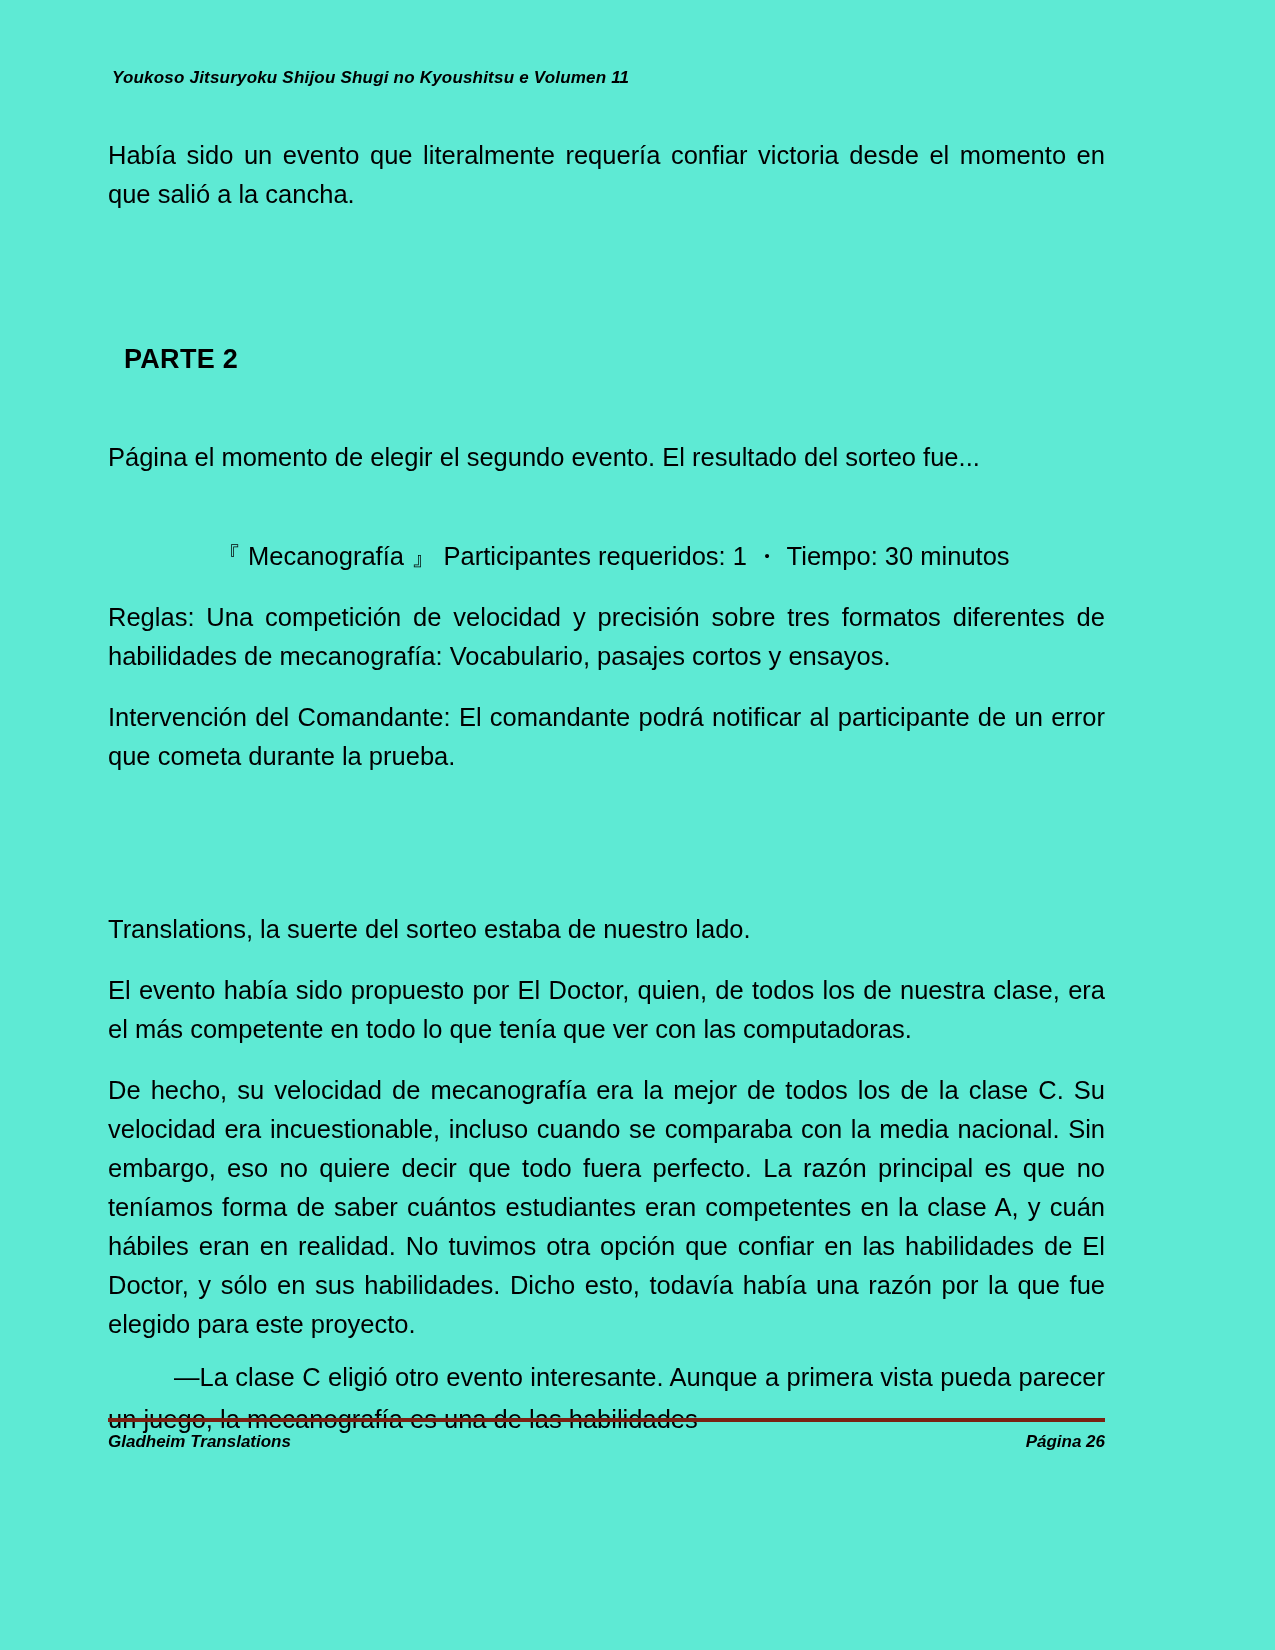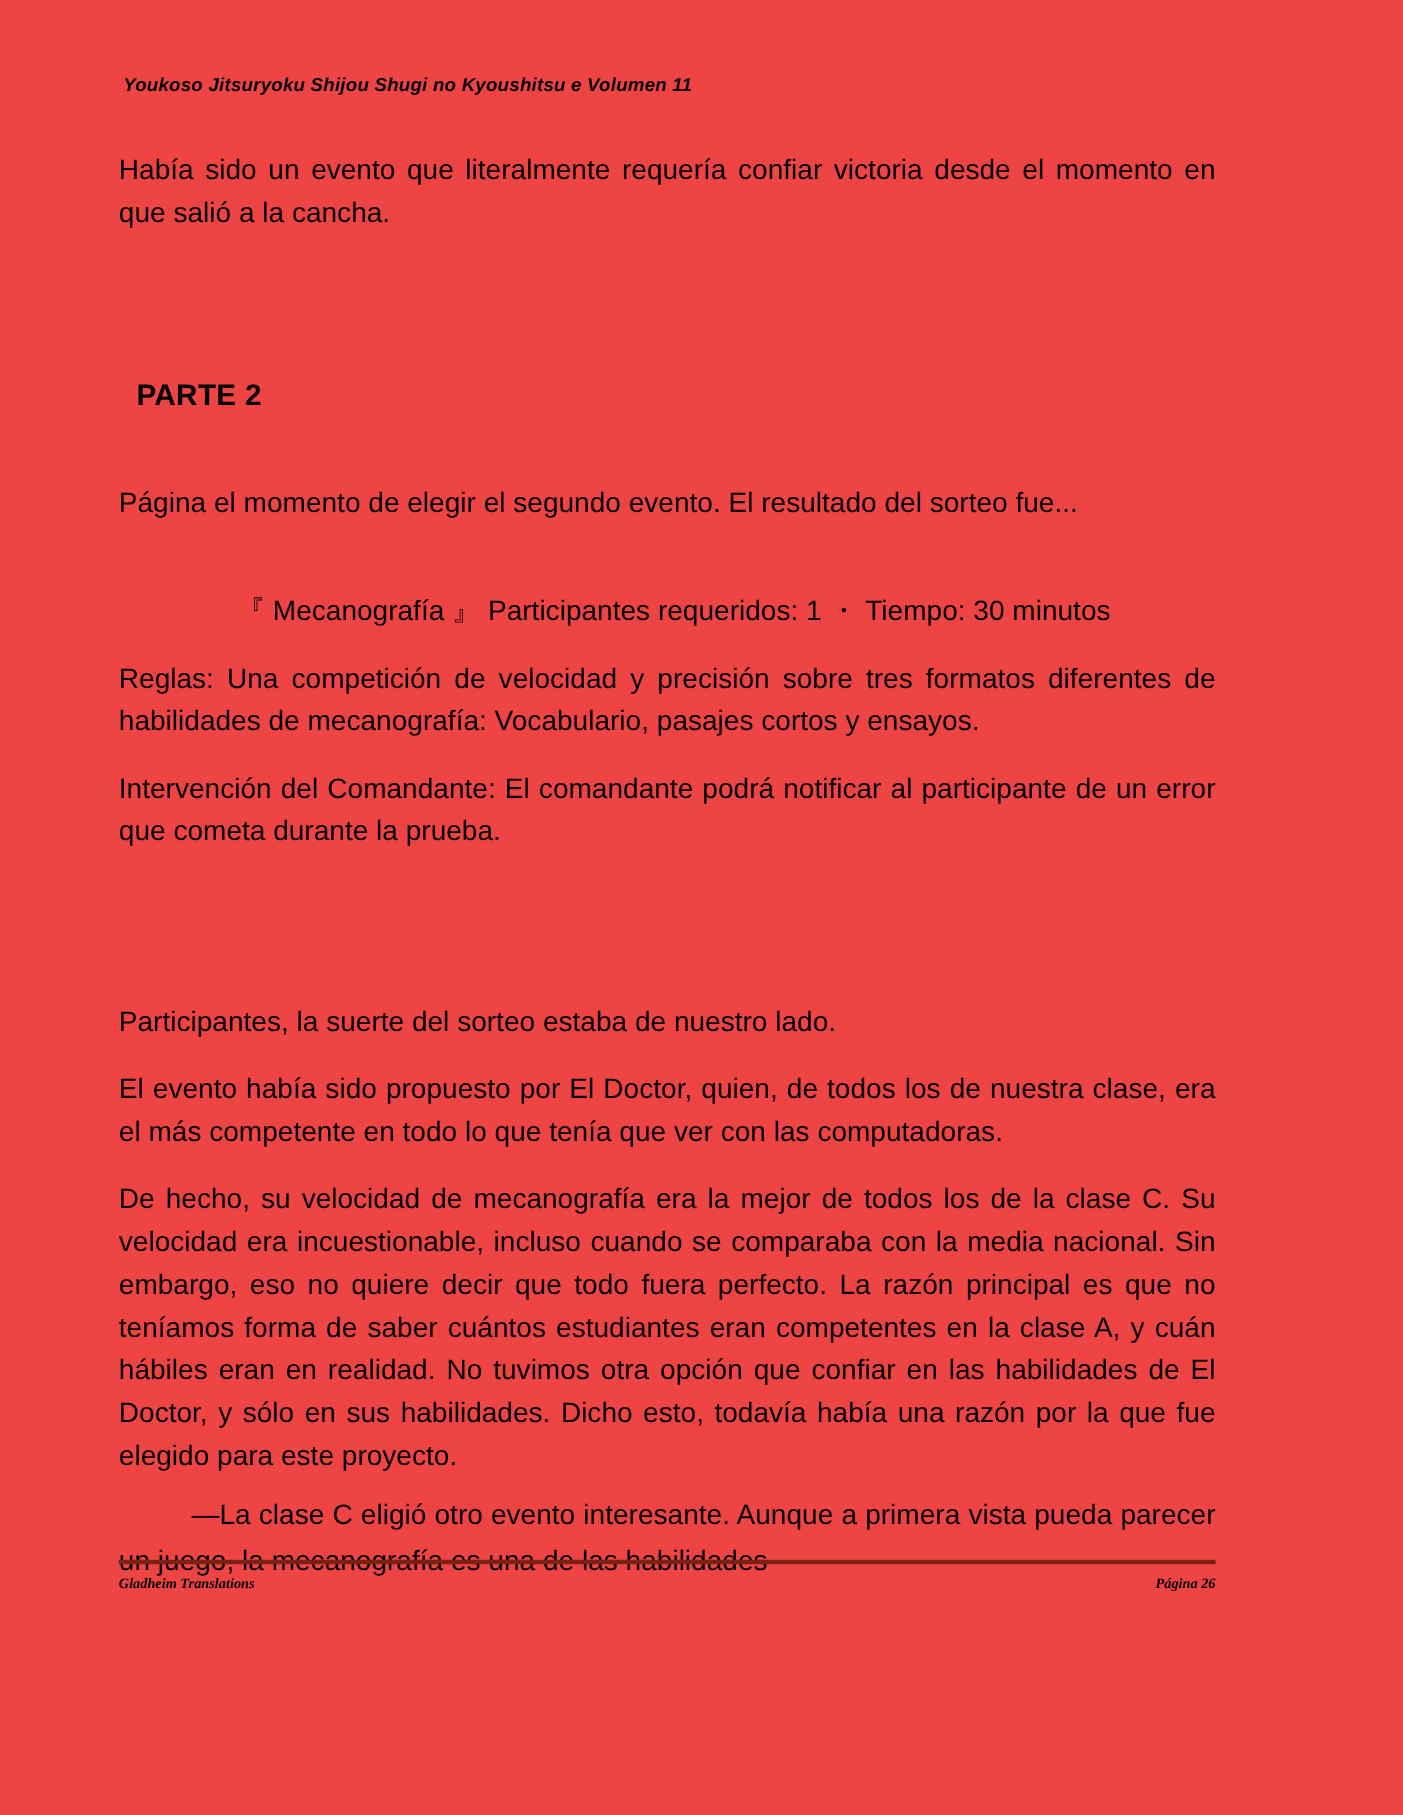--- a/index.html
+++ b/index.html
@@ -9,21 +9,21 @@
     background: #ffffff;
   }
   body {
     font-family: "Liberation Sans", sans-serif;
     color: #000000;
   }
   .page {
     position: relative;
     width: 1275px;
     height: 1650px;
-    background: #ef4444;
+    background: #5eead4;
     box-sizing: border-box;
     overflow: hidden;
   }
 
   
   .header {
     position: absolute;
     top: 68px;
     left: 112px;
     width: 1000px;
@@ -107,24 +107,23 @@
     width: 100%;
     height: 4px;
     background: #7b2113;
     border: 0;
     margin: 0 0 10px 0;
   }
   .footer-row {
     display: flex;
     justify-content: space-between;
     align-items: flex-end;
-    font-size: 13px;
+    font-size: 17px;
     font-weight: bold;
     font-style: italic;
-    font-family: Liberation Serif, serif;
   }
   .footer-left { text-align: left; white-space: nowrap; }
   .footer-right { text-align: right; white-space: nowrap; }
 </style>
 </head>
 <body>
 
 <div class="page">
 
   <div class="header">
@@ -153,21 +152,21 @@
 
     <div class="gap-sm"></div>
 
     <p class="body-text">Intervención del Comandante: El comandante podrá notificar al participante de un error que cometa durante la prueba.</p>
 
     <div class="gap-xl"></div>
 
 
     <div class="gap-sm"></div>
 
-    <p class="body-text nojustify">Participantes, la suerte del sorteo estaba de nuestro lado.</p>
+    <p class="body-text nojustify">Translations, la suerte del sorteo estaba de nuestro lado.</p>
 
     <div class="gap-sm"></div>
 
     <p class="body-text">El evento había sido propuesto por El Doctor, quien, de todos los de nuestra clase, era el más competente en todo lo que tenía que ver con las computadoras.</p>
 
     <div class="gap-sm"></div>
 
     <p class="body-text">De hecho, su velocidad de mecanografía era la mejor de todos los de la clase C. Su velocidad era incuestionable, incluso cuando se comparaba con la media nacional. Sin embargo, eso no quiere decir que todo fuera perfecto. La razón principal es que no teníamos forma de saber cuántos estudiantes eran competentes en la clase A, y cuán hábiles eran en realidad. No tuvimos otra opción que confiar en las habilidades de El Doctor, y sólo en sus habilidades. Dicho esto, todavía había una razón por la que fue elegido para este proyecto.</p>
 
     <div class="gap-xs"></div>

